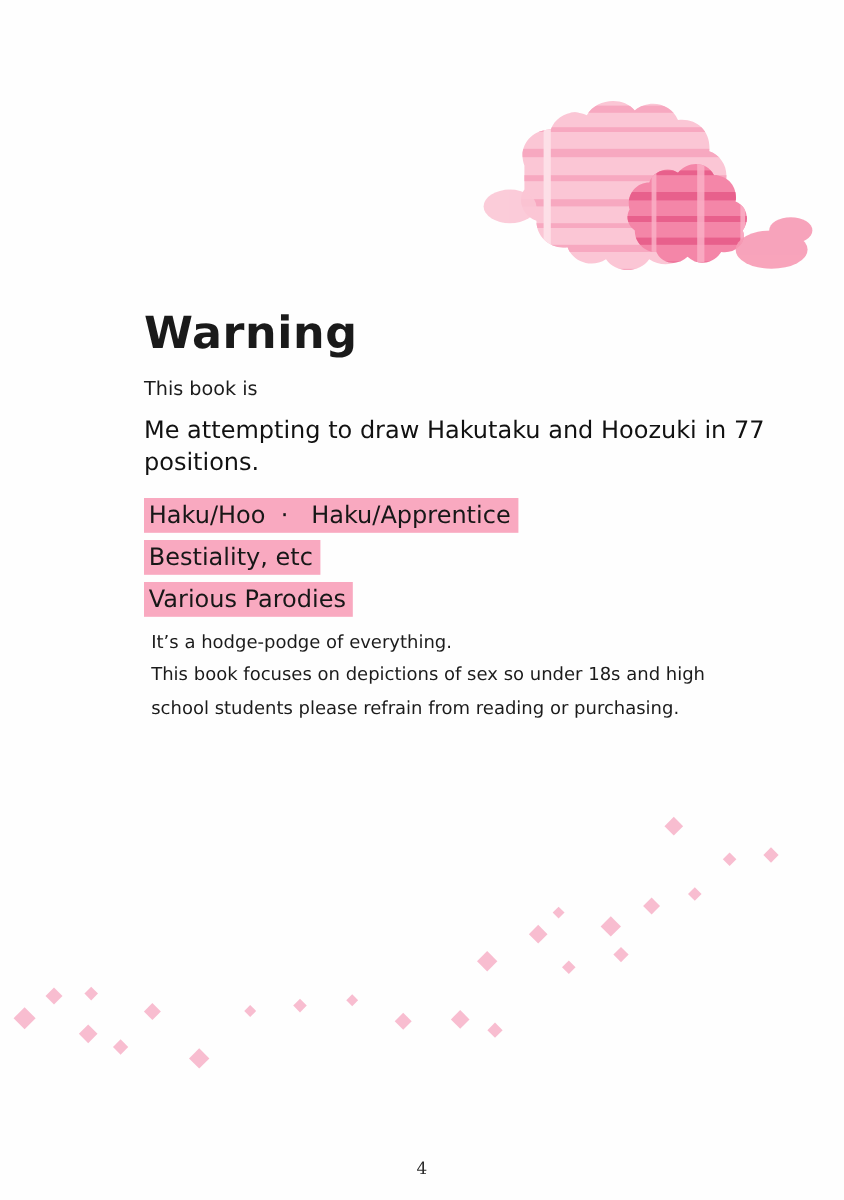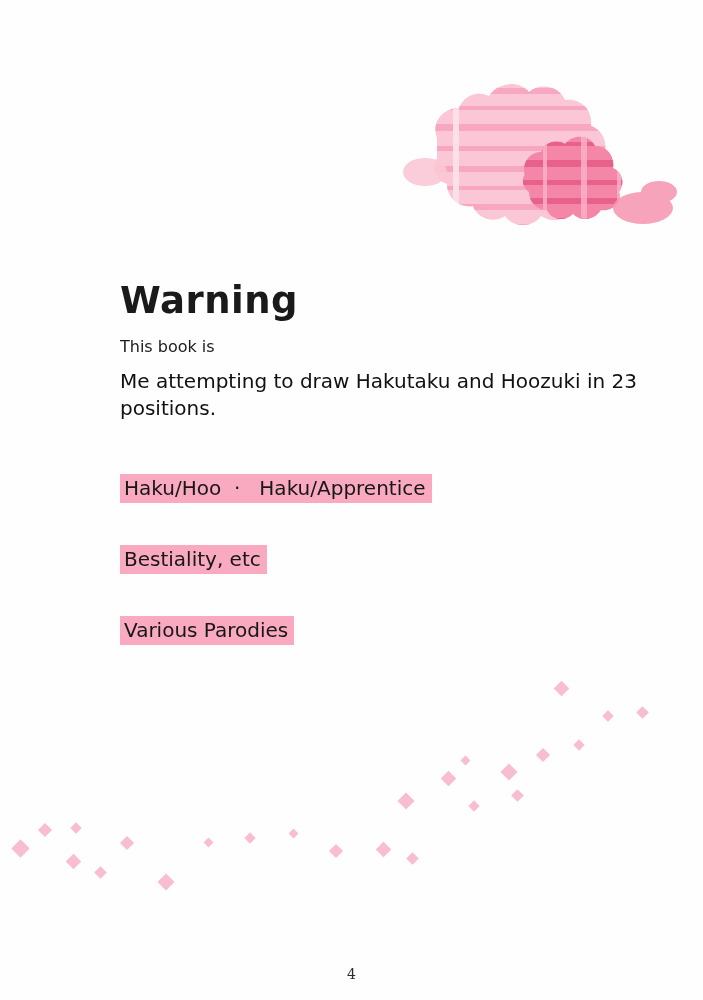--- a/index.html
+++ b/index.html
@@ -28,21 +28,21 @@
     top: 80px;
     width: 310px;
     height: 180px;
     pointer-events: none;
   }
 
   
   .content {
     position: absolute;
     left: 120px;
-    top: 282px;
+    top: 259px;
     width: 540px;
   }
 
   .warning-title {
     font-family: "DejaVu Sans", sans-serif;
     font-size: 37px;
     font-weight: bold;
     color: #1a1a1a;
     letter-spacing: 0.5px;
     margin: 0 0 18px 0;
@@ -74,21 +74,20 @@
     line-height: 1;
   }
   .hl {
     display: inline-block;
     background: #f9a9c0;
     color: #171717;
     font-size: 20px;
     padding: 4px 6px 5px 4px;
     line-height: 1;
     white-space: pre;
-    margin-top: 36px;
   }
 
   .note {
     font-size: 15px;
     color: #1b1b1b;
     line-height: 1.55;
     margin: 10px 0 0 6px;
     max-width: 520px;
   }
   .note p { margin: 0 0 4px 0; }
@@ -178,28 +177,33 @@
       <ellipse cx="50" cy="92" rx="22" ry="14" fill="#fbc6d5"></ellipse>
     </g>
   </svg>
 
   <div class="content">
 
     <h1 class="warning-title">Warning</h1>
 
     <p class="lead">This book is</p>
 
-    <p class="statement">Me attempting to draw Hakutaku and Hoozuki in 23 positions.</p>
+    <p class="statement">Me attempting to draw Hakutaku and Hoozuki in 77 positions.</p>
 
     <ul class="hl-list">
       <li><span class="hl">Haku/Hoo  ·   Haku/Apprentice</span></li>
       <li><span class="hl">Bestiality, etc</span></li>
       <li><span class="hl">Various Parodies</span></li>
     </ul>
 
+    <div class="note">
+      <p>It’s a hodge-podge of everything.</p>
+      <p>This book focuses on depictions of sex so under 18s and high</p>
+      <p>school students please refrain from reading or purchasing.</p>
+    </div>
   </div>
 
   <div class="confetti">
     <span class="dia" style="left:556px; top:43px; width:11px; height:11px;"></span>
     <span class="dia" style="left:604px; top:72px; width:8px; height:8px;"></span>
     <span class="dia" style="left:638px; top:68px; width:9px; height:9px;"></span>
     <span class="dia" style="left:575px; top:101px; width:8px; height:8px;"></span>
     <span class="dia" style="left:538px; top:110px; width:10px; height:10px;"></span>
     <span class="dia" style="left:503px; top:126px; width:12px; height:12px;"></span>
     <span class="dia" style="left:462px; top:117px; width:7px; height:7px;"></span>

